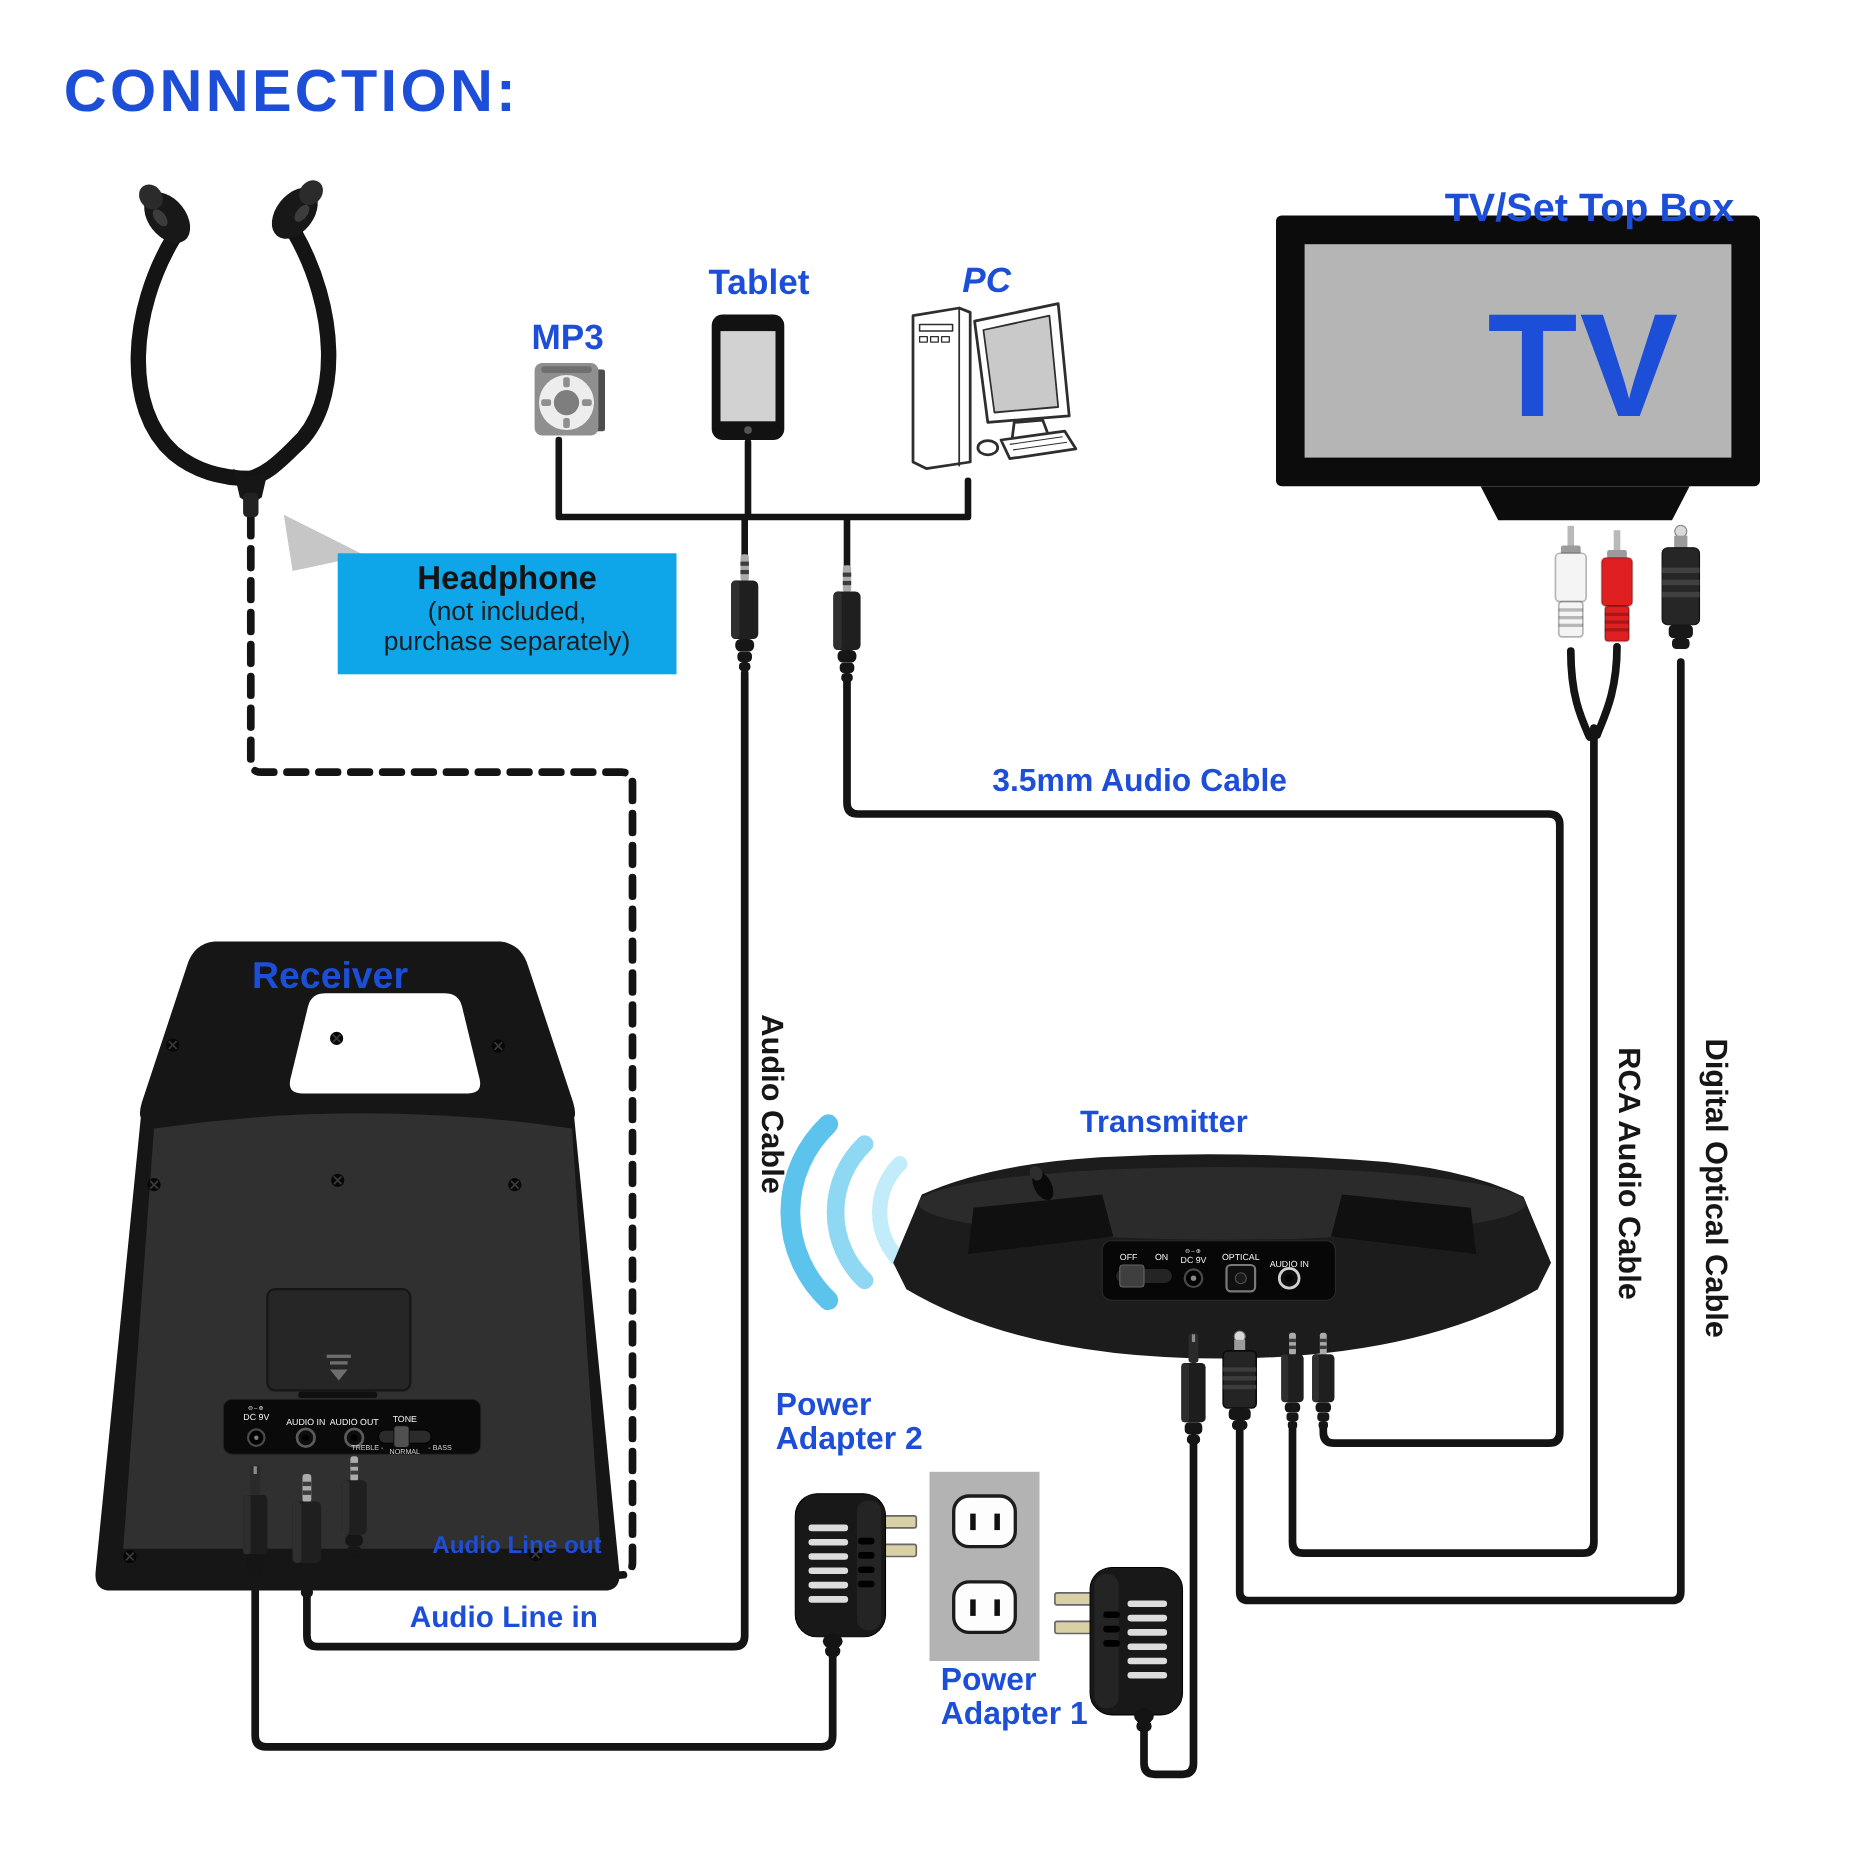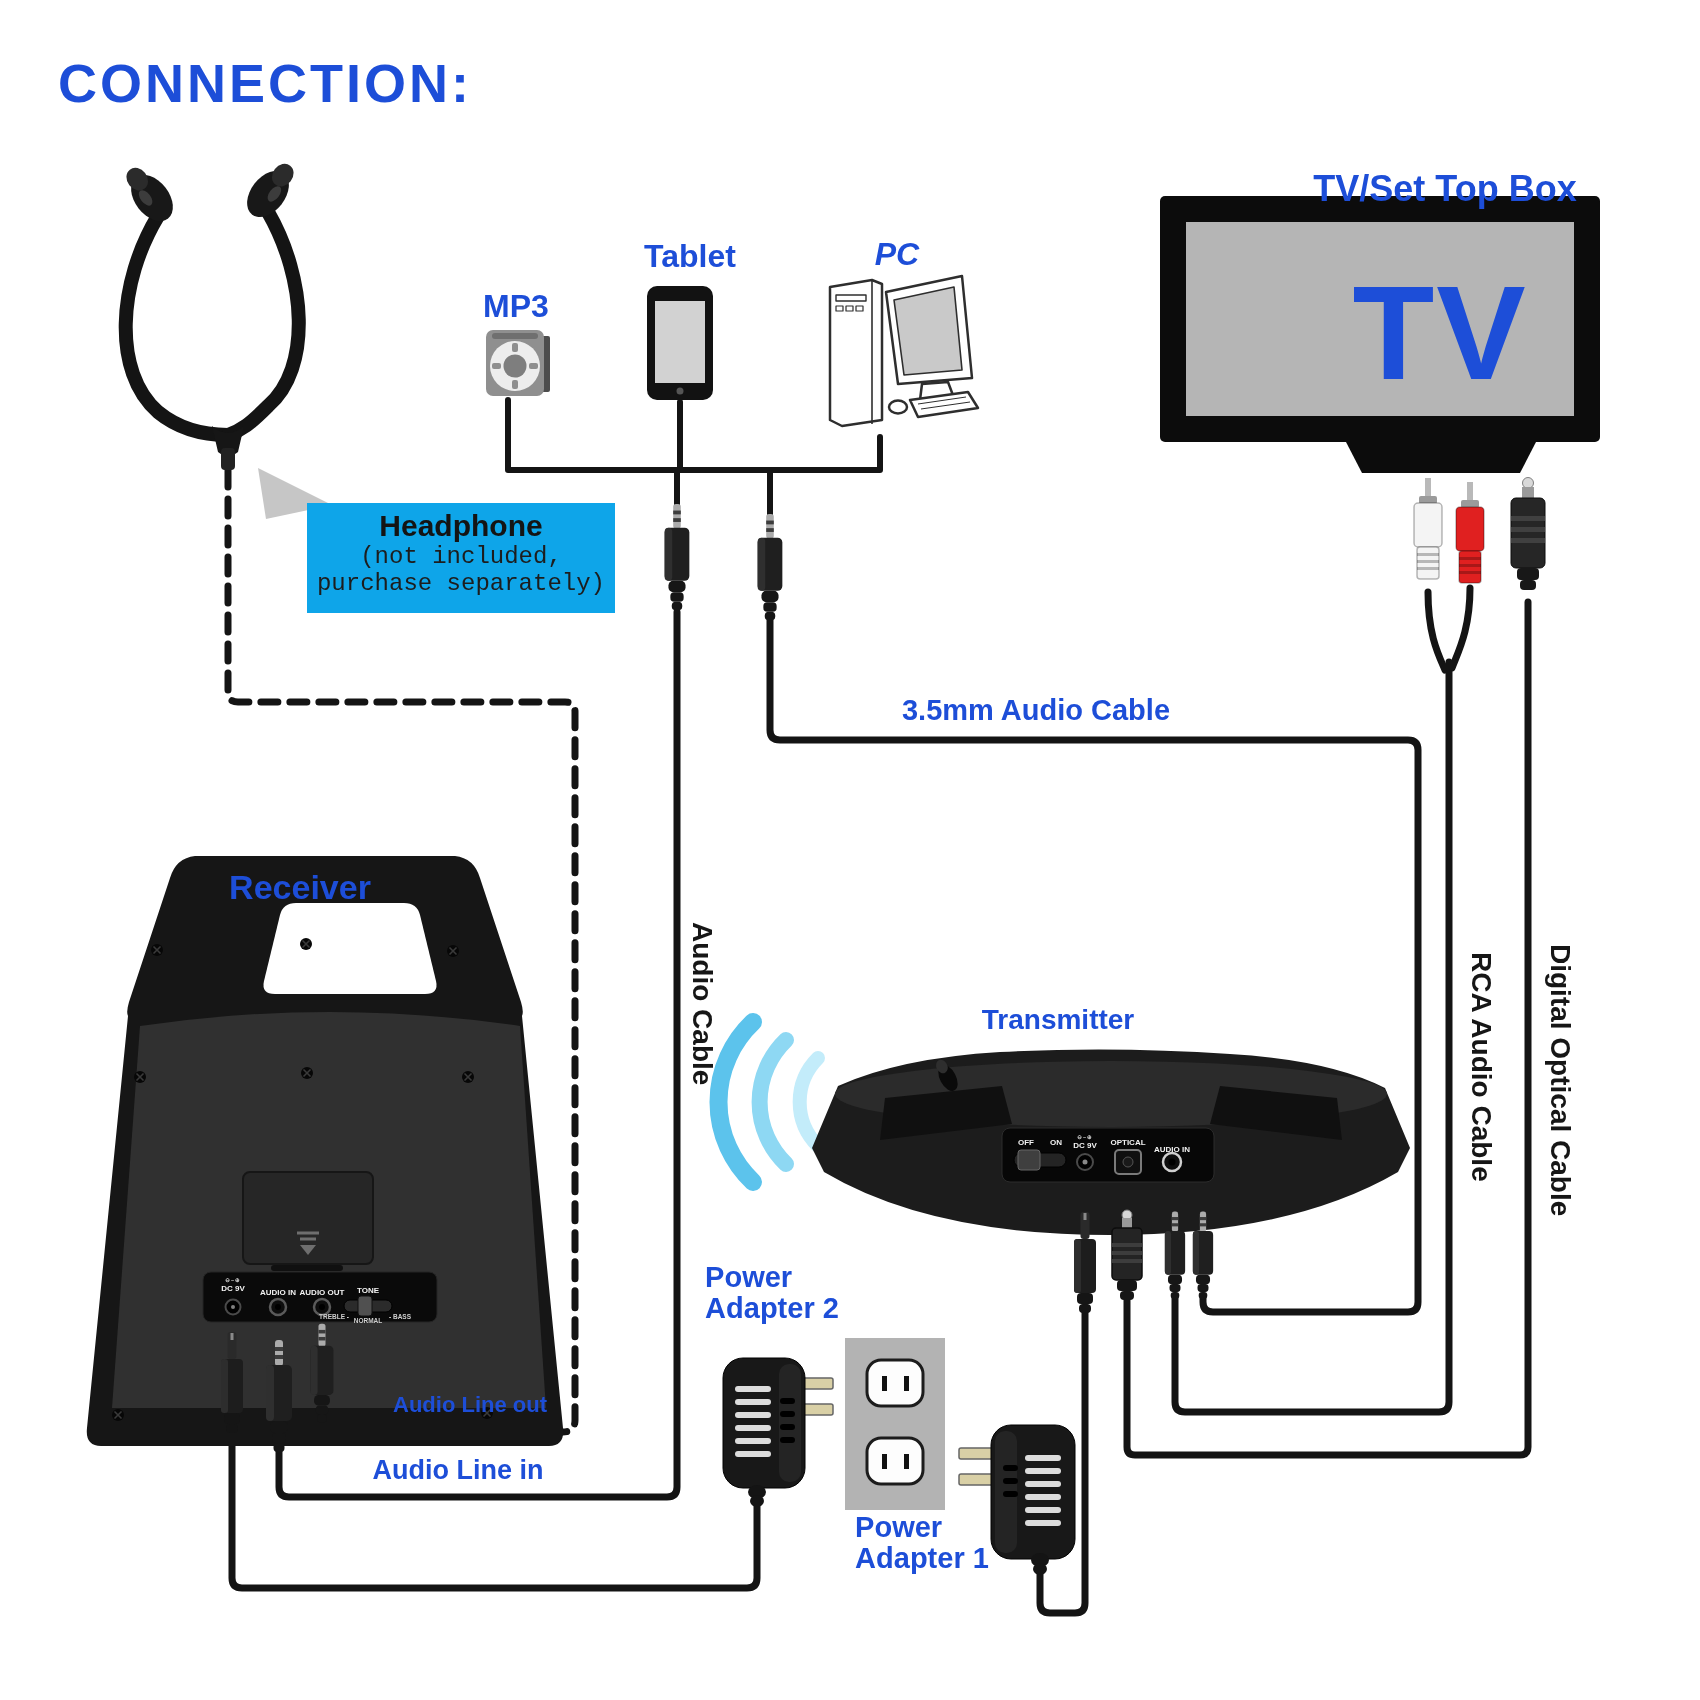--- a/index.html
+++ b/index.html
@@ -7,39 +7,39 @@
          font-family:"Liberation Sans",sans-serif;color:#141414;}
   #art{position:absolute;left:0;top:0;z-index:1;}
   .lbl{position:absolute;z-index:3;font-weight:bold;color:#1d4ed8;white-space:nowrap;}
   .ctr{transform:translateX(-50%);}
   .vlabel{position:absolute;z-index:3;font-weight:bold;color:#161616;white-space:nowrap;
           transform:rotate(90deg);transform-origin:0 0;font-size:28px;}
   #title{left:58px;top:52px;font-size:54px;letter-spacing:3px;}
   #hp-box{position:absolute;z-index:3;left:263px;top:503px;width:308px;height:104px;
           background:#0ea5e9;text-align:center;padding-top:6px;margin-left:44px;}
   #hp-box .hp-name{font-size:30px;font-weight:bold;line-height:34px;}
-  #hp-box .hp-note{font-size:24px;font-weight:normal;line-height:27px;color:#1d1d1d;font-family:Liberation Mono, monospace;}
+  #hp-box .hp-note{font-size:24px;font-weight:normal;line-height:27px;color:#1d1d1d;}
   .srclbl{font-size:32px;}
   #lbl-mp3{left:516px;top:288px;}
   #lbl-tablet{left:690px;top:238px;}
   #lbl-pc{left:897px;top:236px;font-style:italic;}
   #lbl-tvbox{left:1445px;top:168px;font-size:36px;}
   #tv-screen-text{left:1440px;top:256px;font-size:134px;letter-spacing:2px;}
   #lbl-receiver{left:300px;top:868px;font-size:34px;}
   #lbl-transmitter{left:1058px;top:1004px;font-size:28px;}
   #lbl-35mm{left:1036px;top:694px;font-size:29px;}
   #lbl-lineout{left:470px;top:1392px;font-size:22px;}
   #lbl-linein{left:458px;top:1455px;font-size:27px;}
   #lbl-audiocable{left:718px;top:922px;}
   #lbl-rcacable{left:1497px;top:952px;}
   #lbl-optcable{left:1576px;top:944px;}
   .palbl{font-size:29px;line-height:31px;}
   #lbl-pa2{left:772px;top:1262px;}
   #lbl-pa1{left:922px;top:1512px;}
-  .micro{position:absolute;z-index:3;color:#f2f2f2;font-weight:bold;
+  .micro{position:absolute;z-index:3;color:#f2f2f2;font-weight:normal;
          transform:translateX(-50%);text-align:center;white-space:nowrap;}
   .m8{font-size:8px;}
   .m6{font-size:6.5px;color:#cfcfcf;}
   .pol{font-size:5.5px;color:#dddddd;letter-spacing:1px;}
 </style>
 </head>
 <body>
 
 <div id="stage">
 

